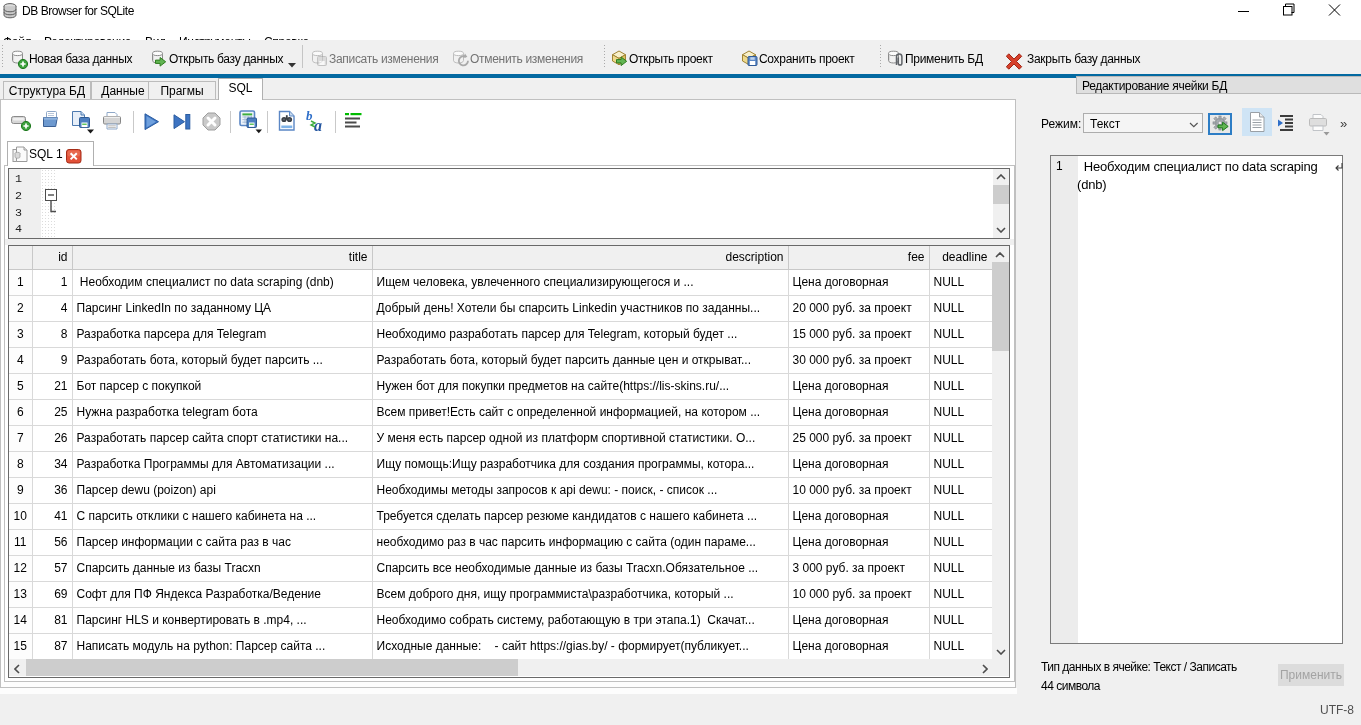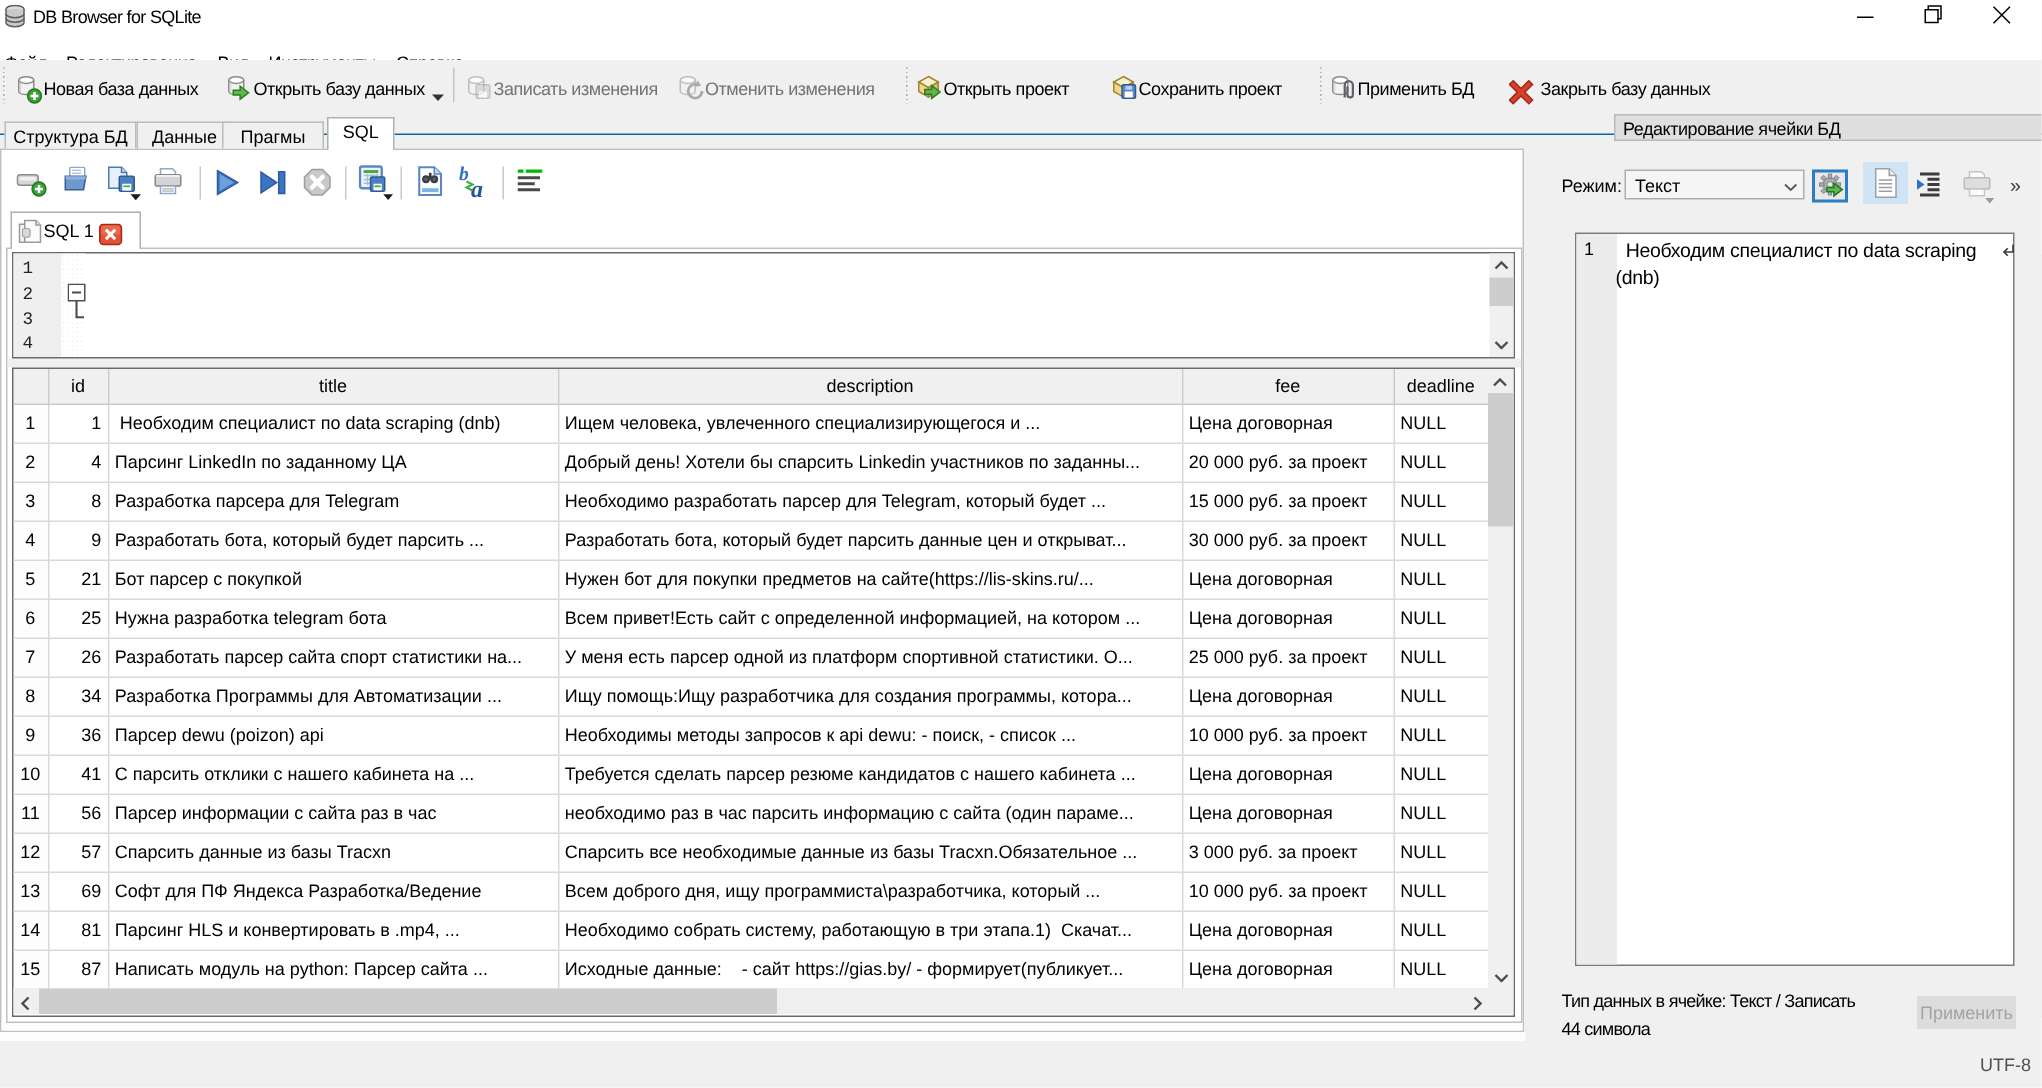--- a/index.html
+++ b/index.html
@@ -5,21 +5,21 @@
 html,body { width:1361px; height:725px; overflow:hidden; }
 body { font-family:"Liberation Sans", sans-serif; font-size:12px; color:#000; background:#f0f0f0; position:relative; }
 .abs { position:absolute; }
 
 #titlebar { left:0; top:0; width:1361px; height:23px; background:#ffffff; }
 #titletext { left:22px; top:4px; font-size:12px; }
 
 #menubar { left:0; top:23px; width:1361px; height:17px; background:#ffffff; }
 .menuitem { position:absolute; top:12px; font-size:12px; letter-spacing:-0.3px; }
 
-#toolbar { left:0; top:40px; width:1361px; height:50px; background:#f0f0f0; border-bottom:1px solid #0369a1; }
+#toolbar { left:0; top:40px; width:1361px; height:38px; background:#f0f0f0; border-bottom:4px solid #0369a1; }
 .tbtext { position:absolute; top:12px; font-size:12px; white-space:nowrap; letter-spacing:-0.3px; }
 .tbtext.dis { color:#737373; }
 .gripper { position:absolute; top:5px; width:3px; height:24px;
   background-image:repeating-linear-gradient(to bottom,#aaa 0 1px,transparent 1px 3px);
   background-size:1px 100%; background-repeat:no-repeat; background-position:1px 0; }
 .tbsep { position:absolute; top:5px; width:1px; height:23px; background:#c5c5c5; }
 
 .mtab { position:absolute; top:81px; height:18px; background:#f0f0f0; border:1px solid #bcbcbc; border-bottom:none; text-align:center; padding-top:2px; }
 .mtab.active { top:78px; height:22px; background:#ffffff; z-index:5; border-color:#b0b0b0; }
 #mainpane { left:0px; top:99px; width:1016px; height:589px; border:1px solid #c0c0c0; background:#ffffff; }
@@ -37,21 +37,21 @@
 #sqlcode .t { color:#008b8b; }
 #sqlcode .f { color:#900090; }
 #sqlcode .s { color:#e0001a; }
 
 .sbtrack { position:absolute; background:#f0f0f0; }
 .sbthumb { position:absolute; background:#cdcdcd; }
 
 #grid { left:8px; top:245px; width:1002px; height:433px; background:#ffffff; border:1px solid #696969; }
 #gtable { border-collapse:collapse; table-layout:fixed; width:983px; }
 #gtable td { border:1px solid #d9d9d9; border-top:none; border-left:none; font-size:12px; padding:0 4px; white-space:pre; overflow:hidden; height:26px; }
-#gtable tr.hdr td { background:#f0f0f0; text-align:center; border-color:#c8c8c8; height:23px; }
+#gtable tr.hdr td { background:#f0f0f0; text-align:right; border-color:#c8c8c8; height:23px; }
 #gtable td.rn { background:#fdfdfd; text-align:center; }
 #gtable td.id { text-align:right; }
 
 #dockhdr { left:1076px; top:76px; width:328px; height:18px; background:#dfdfdf; border:1px solid #b9b9b9; letter-spacing:-0.3px; }
 #dockcombo { left:1083px; top:113px; width:120px; height:20px; background:#f5f5f5; border:1px solid #adadad; }
 #cellbtn { left:1242px; top:108px; width:30px; height:28px; background:#cfe4f5; }
 #gearbtn { left:1208px; top:113px; width:24px; height:22px; border:2px solid #2d7dc5; background:#e8e8e8; }
 #dockedit { left:1050px; top:155px; width:293px; height:489px; background:#ffffff; border:1px solid #7a7a7a; }
 #dockgutter { left:0; top:0; width:27px; height:487px; background:#ececec; }
 #applybtn { left:1278px; top:664px; width:66px; height:22px; background:#dcdcdc; color:#a3a3a3; text-align:center; padding-top:4px; }

